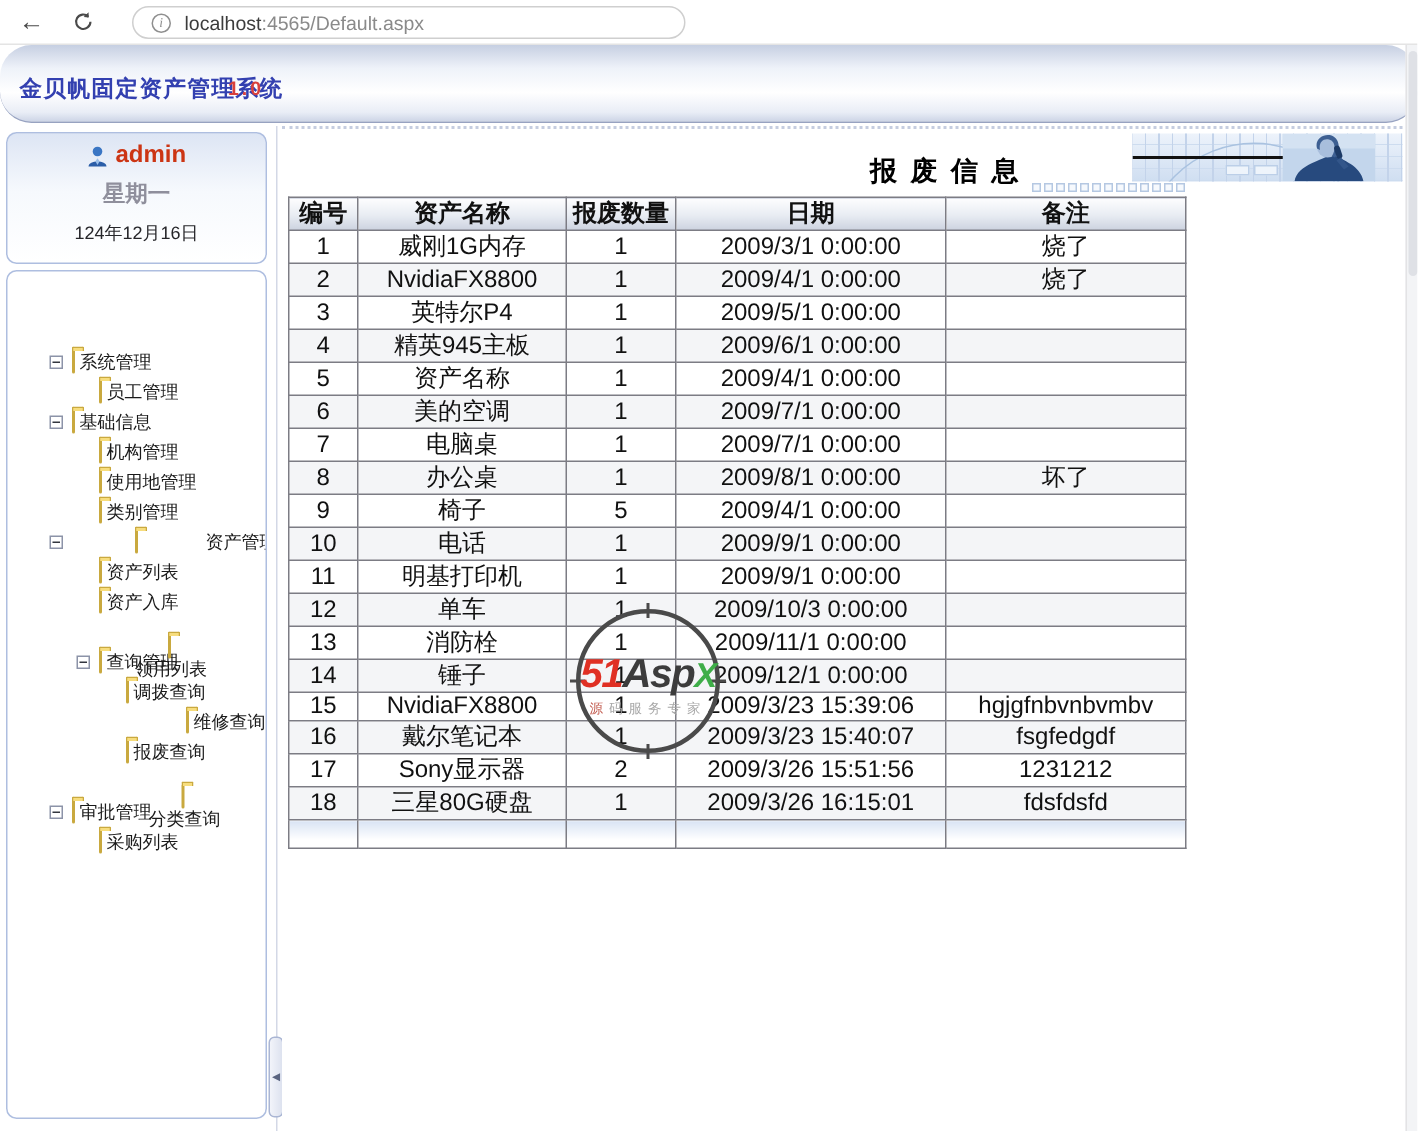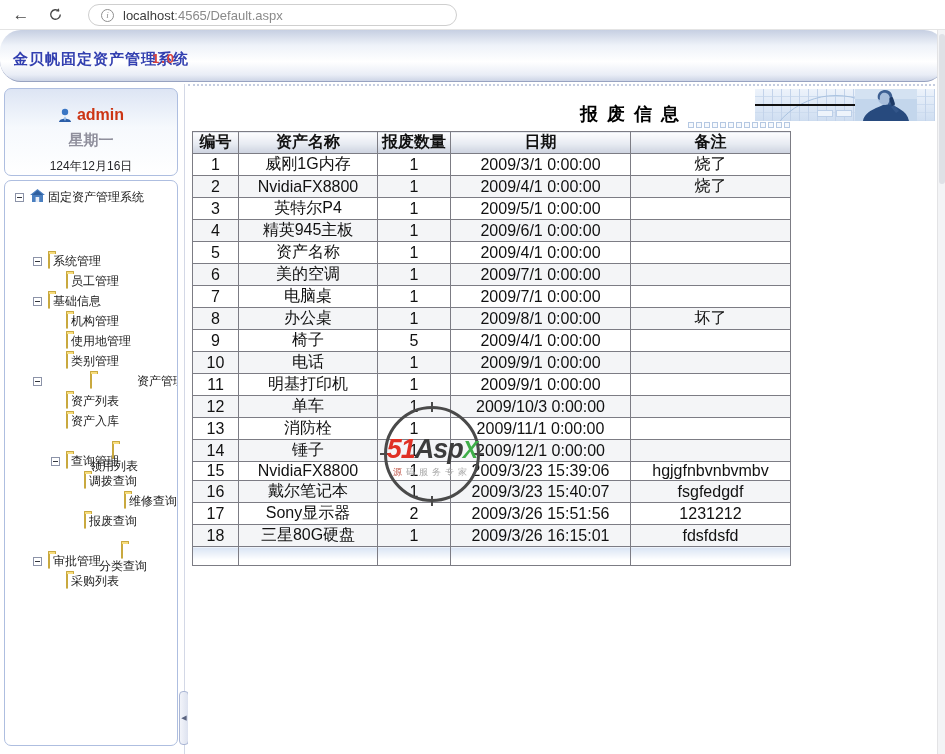--- a/index.html
+++ b/index.html
@@ -28,21 +28,21 @@
   .app-title { position:absolute; left:13px; top:20px; font-size:15px; font-weight:bold;
     color:#3340b0; letter-spacing:1px; }
   .app-version { position:absolute; left:152px; top:21px; font-size:13px; font-weight:bold;
     color:#d8413c; letter-spacing:2px; }
 
   
   .user-panel { position:absolute; left:4px; top:88px; width:174px; height:88px;
     border:1px solid #aebee0; border-radius:7px;
     background:linear-gradient(180deg,#dde5f4 0,#f6f9fd 45%,#ffffff 100%);
     text-align:center; }
-  .user-line { margin-top:17px; font-size:16px; font-weight:bold; color:#cc3514;
+  .user-line { margin-top:6px; font-size:16px; font-weight:bold; color:#cc3514;
     display:flex; align-items:center; justify-content:center; gap:5px; }
   .weekday { margin-top:7px; font-size:15px; font-weight:bold; color:#8f8f9c; }
   .date-line { margin-top:8px; font-size:12px; color:#26262a; }
 
   .tree-panel { position:absolute; left:4px; top:180px; width:174px; height:566px;
     border:1px solid #aebee0; border-radius:7px; background:#fff; overflow:hidden; }
   .tree { padding-top:6px; }
   .tree-item { display:flex; align-items:center; height:20px; font-size:12px;
     color:#1a1a1a; cursor:pointer; white-space:nowrap; }
   .toggle-slot { width:15px; height:13px; display:flex; align-items:center; flex:none; }
@@ -154,31 +154,20 @@
         <path d="M7 8.5 L5.6 10.5 L7 13 L8.4 10.5 Z" fill="#9cc0ea"></path>
       </svg>
       <span>admin</span>
     </div>
     <div class="weekday">星期一</div>
     <div class="date-line">124年12月16日</div>
   </div>
 
   <div class="tree-panel">
     <div class="tree">
-        <div class="tree-item" style="padding-left: 10px;">
-    <span class="toggle-slot">
-            <span class="minus-box"></span>
-          </span>
-    <span class="icon-slot"><svg class="home-icon" viewBox="0 0 15 13">
-              <path d="M7.5 0 L15 6 L13 6 L13 13 L2 13 L2 6 L0 6 Z" fill="#4a7fc0"></path>
-              <path d="M7.5 1.6 L13 6 L2 6 Z" fill="#2f5f9e"></path>
-              <rect x="5.6" y="8" width="3.6" height="5" fill="#e8eef8"></rect>
-            </svg></span>
-    <span>固定资产管理系统</span>
-  </div>
         <div class="tree-item" style="padding-left: 28px; margin-top: 44px;">
     <span class="toggle-slot">
             <span class="minus-box"></span>
           </span>
     <span class="icon-slot"><span class="folder-icon"></span></span>
     <span>系统管理</span>
   </div>
         <div class="tree-item" style="padding-left: 46px;">
     <span class="toggle-slot"></span>
     <span class="icon-slot"><span class="folder-icon"></span></span>

